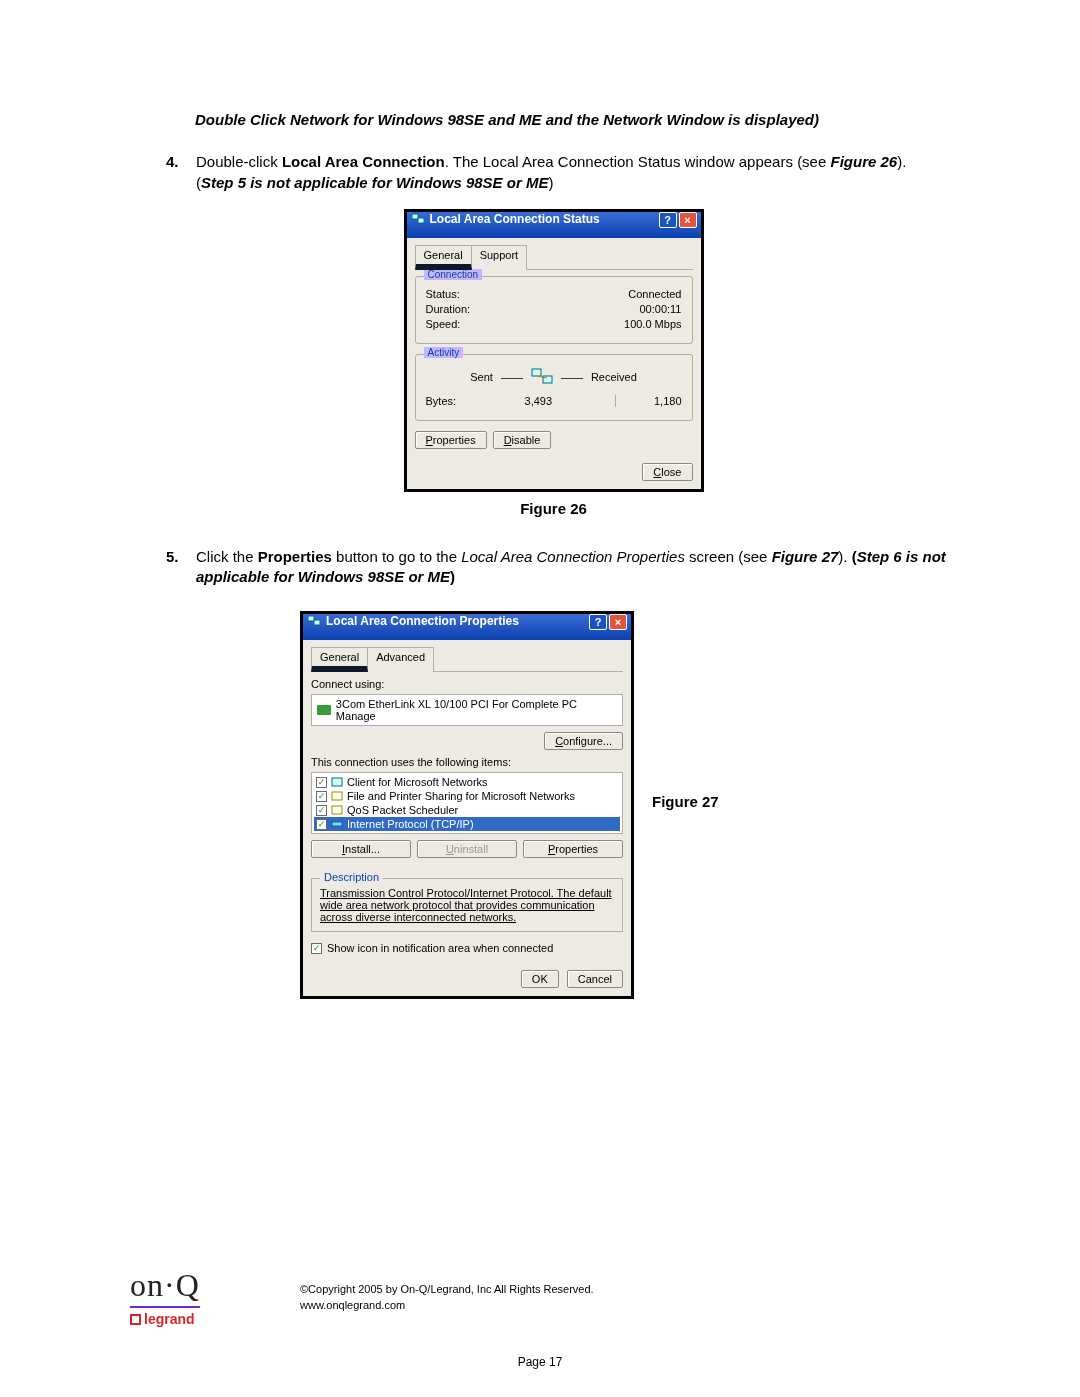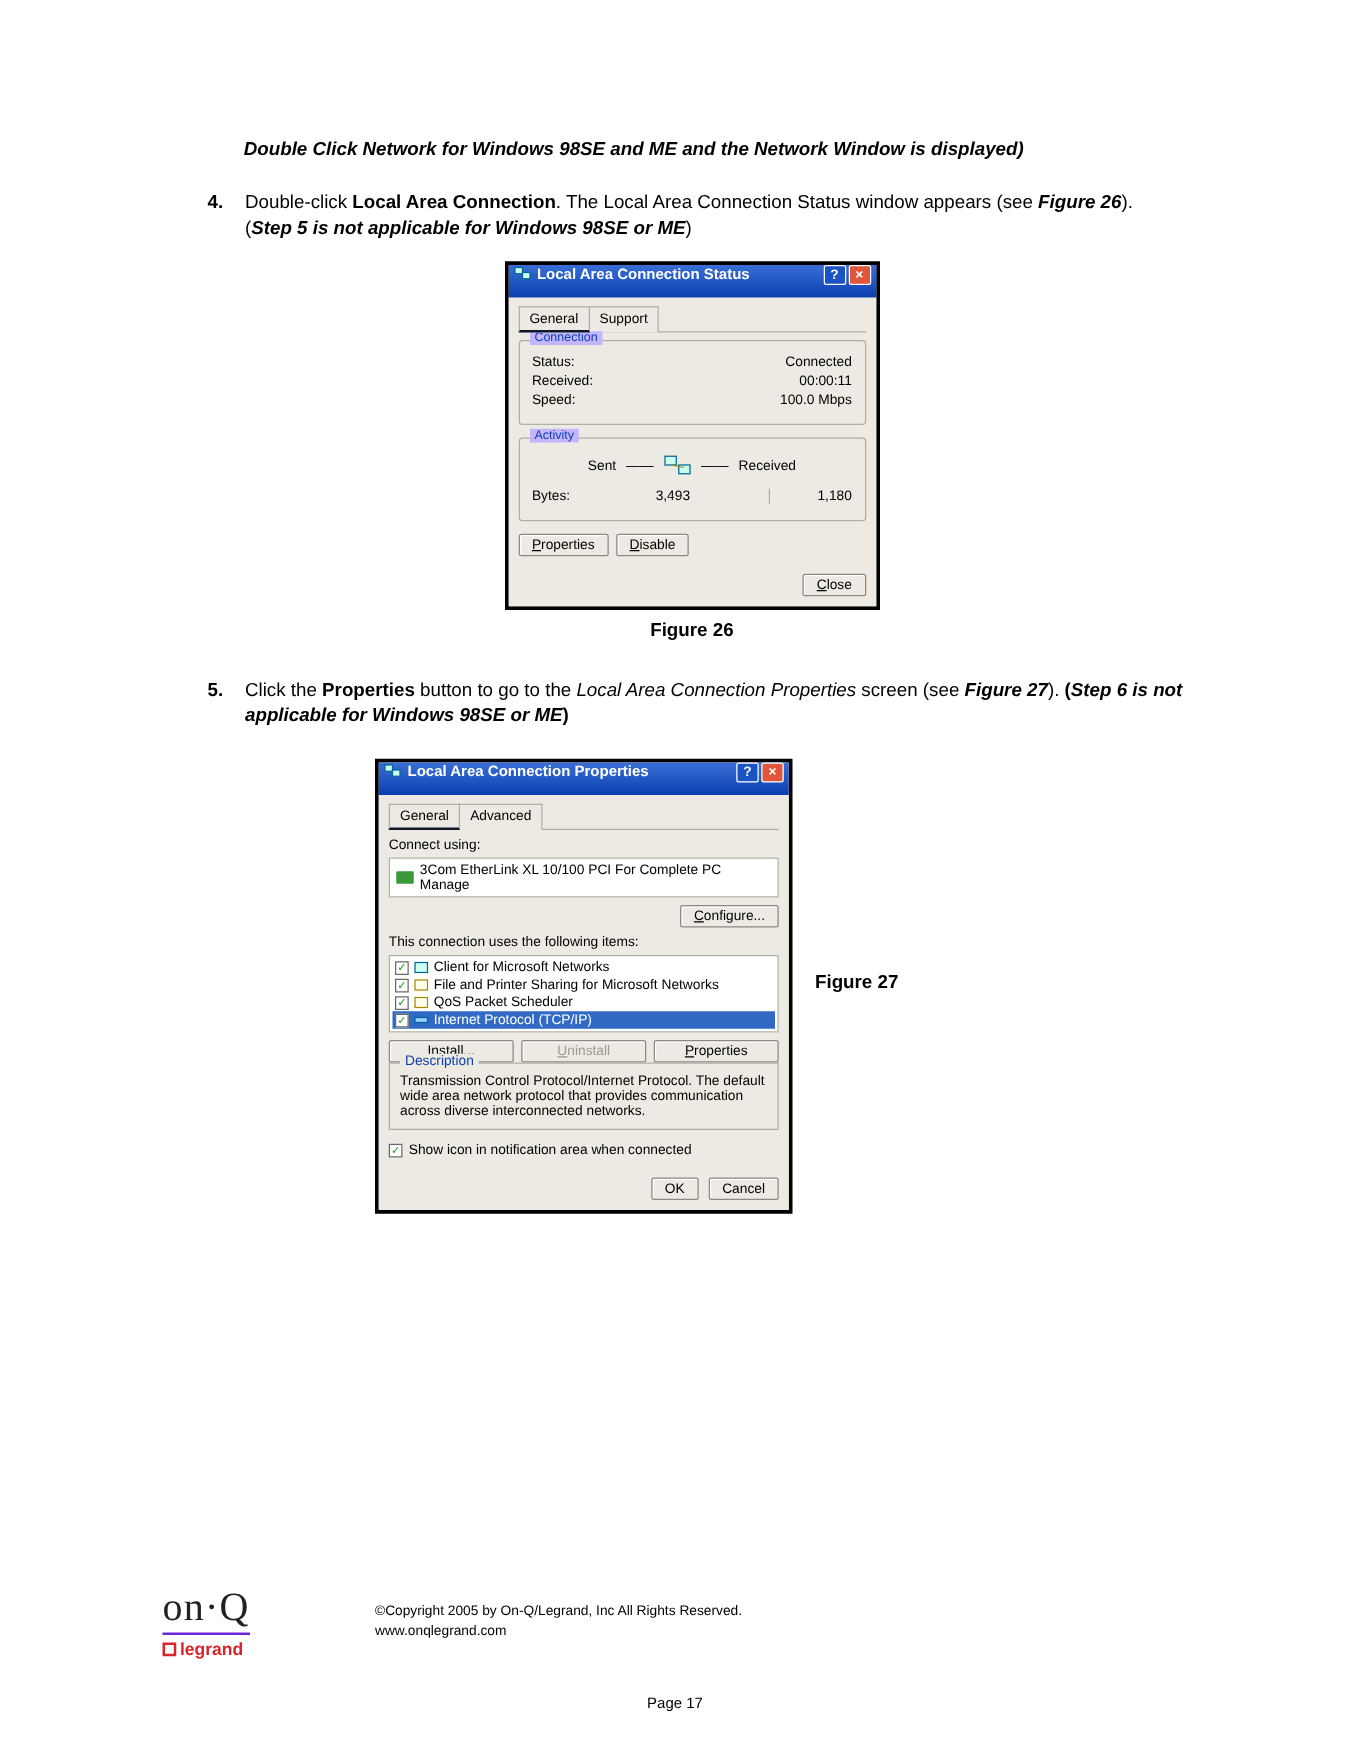--- a/index.html
+++ b/index.html
@@ -90,21 +90,21 @@
   .tab {
     padding: 3px 8px;
     border: 1px solid #b0afa6;
     border-bottom: none;
     background: #eceae3;
     font-size: 11px;
     margin-right: -1px;
     position: relative;
     top: 1px;
   }
-  .tab.active { background: #eceae3; z-index: 2; border-bottom: 2px solid #0f172a; }
+  .tab.active { background: #eceae3; z-index: 2; border-bottom: 6px solid #0f172a; }
   .group {
     border: 1px solid #b0afa6;
     border-radius: 3px;
     padding: 8px 10px 10px 10px;
     margin-bottom: 10px;
     position: relative;
   }
   .group-legend {
     position: absolute;
     top: -8px;
@@ -196,23 +196,24 @@
     font-size: 9px;
     color: #17a017;
   }
   .serv-icon { width: 12px; height: 10px; display: inline-block; }
   .three-btns { display: flex; justify-content: space-between; gap: 6px; }
   .three-btns .xp-btn { flex: 1; text-align: center; }
   .xp-btn.disabled { color: #9a9a92; }
   .desc-group {
     border: 1px solid #b0afa6;
     padding: 8px;
-    margin-top: 0;
+    margin-top: 20px;
     position: relative;
     font-size: 11px;
+    text-decoration: underline;
   }
   .desc-legend {
     position: absolute;
     top: -8px; left: 8px;
     background: #eceae3;
     padding: 0 4px;
     color: #0a3fb0;
   }
   .checkbox-row {
     display: flex;
@@ -300,21 +301,21 @@
         <div class="tab active">General</div>
         <div class="tab">Support</div>
       </div>
       <div class="group">
         <div class="group-legend">Connection</div>
         <div class="row">
             <span>Status:</span>
             <span>Connected</span>
           </div>
         <div class="row">
-            <span>Received:</span>
+            <span>Duration:</span>
             <span>00:00:11</span>
           </div>
         <div class="row">
             <span>Speed:</span>
             <span>100.0 Mbps</span>
           </div>
       </div>
       <div class="group">
         <div class="group-legend">Activity</div>
         <div class="activity-pic">

